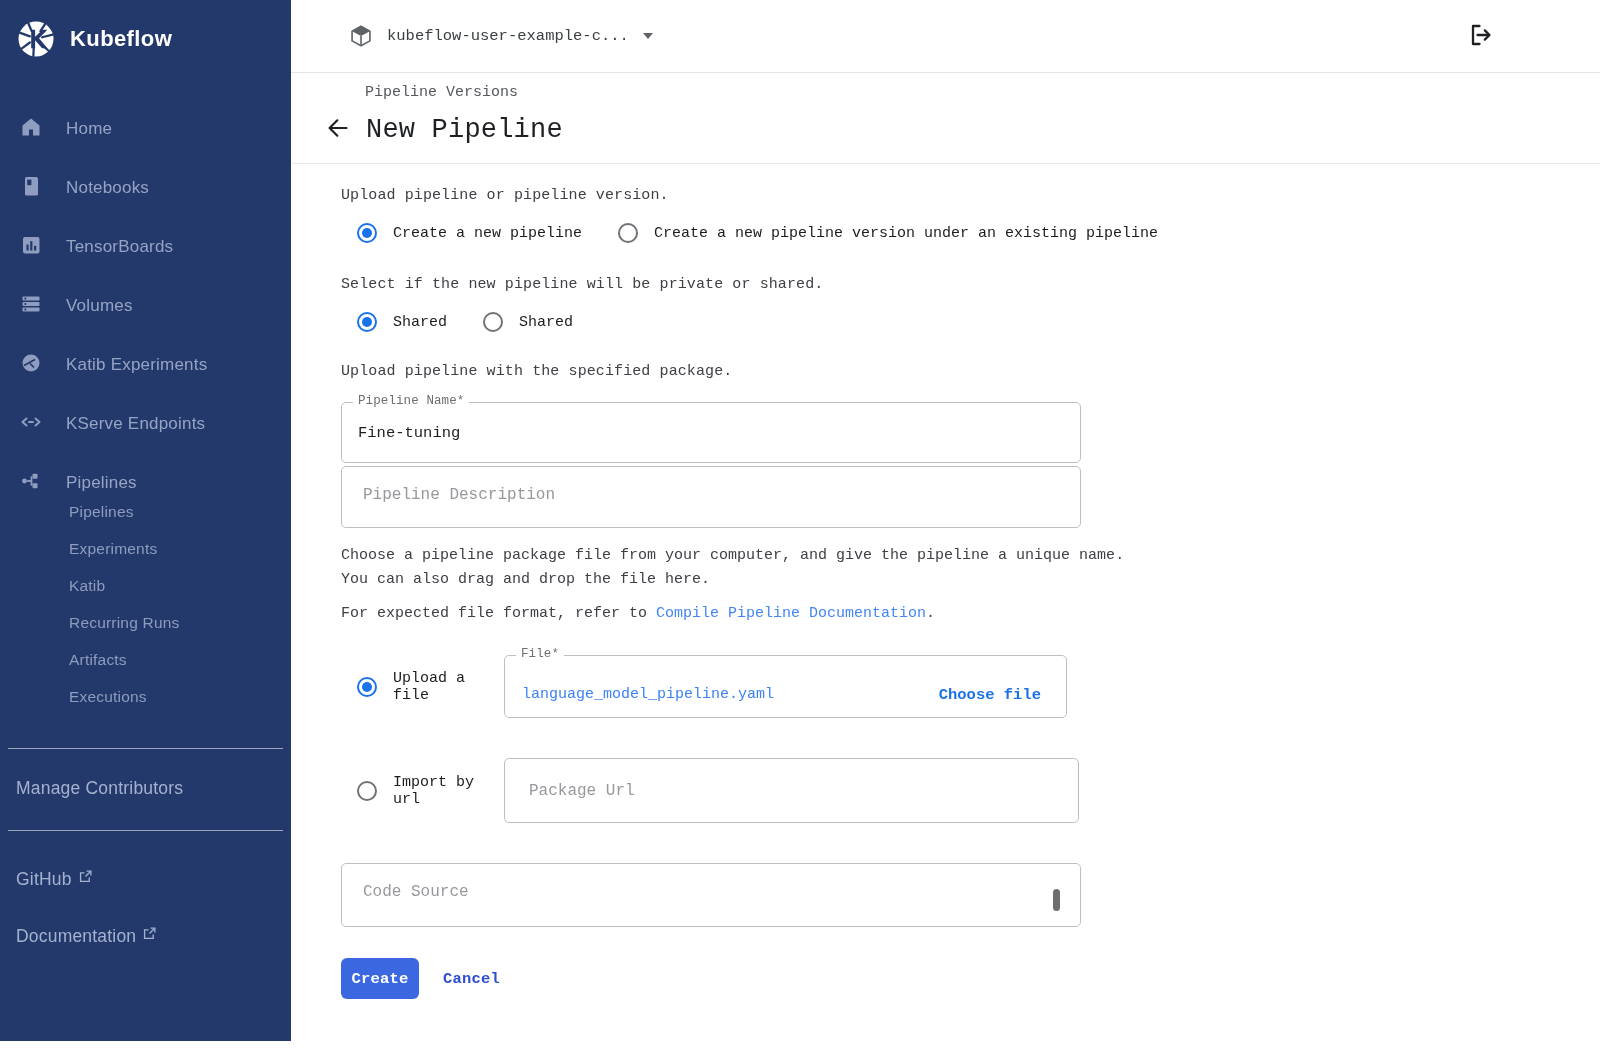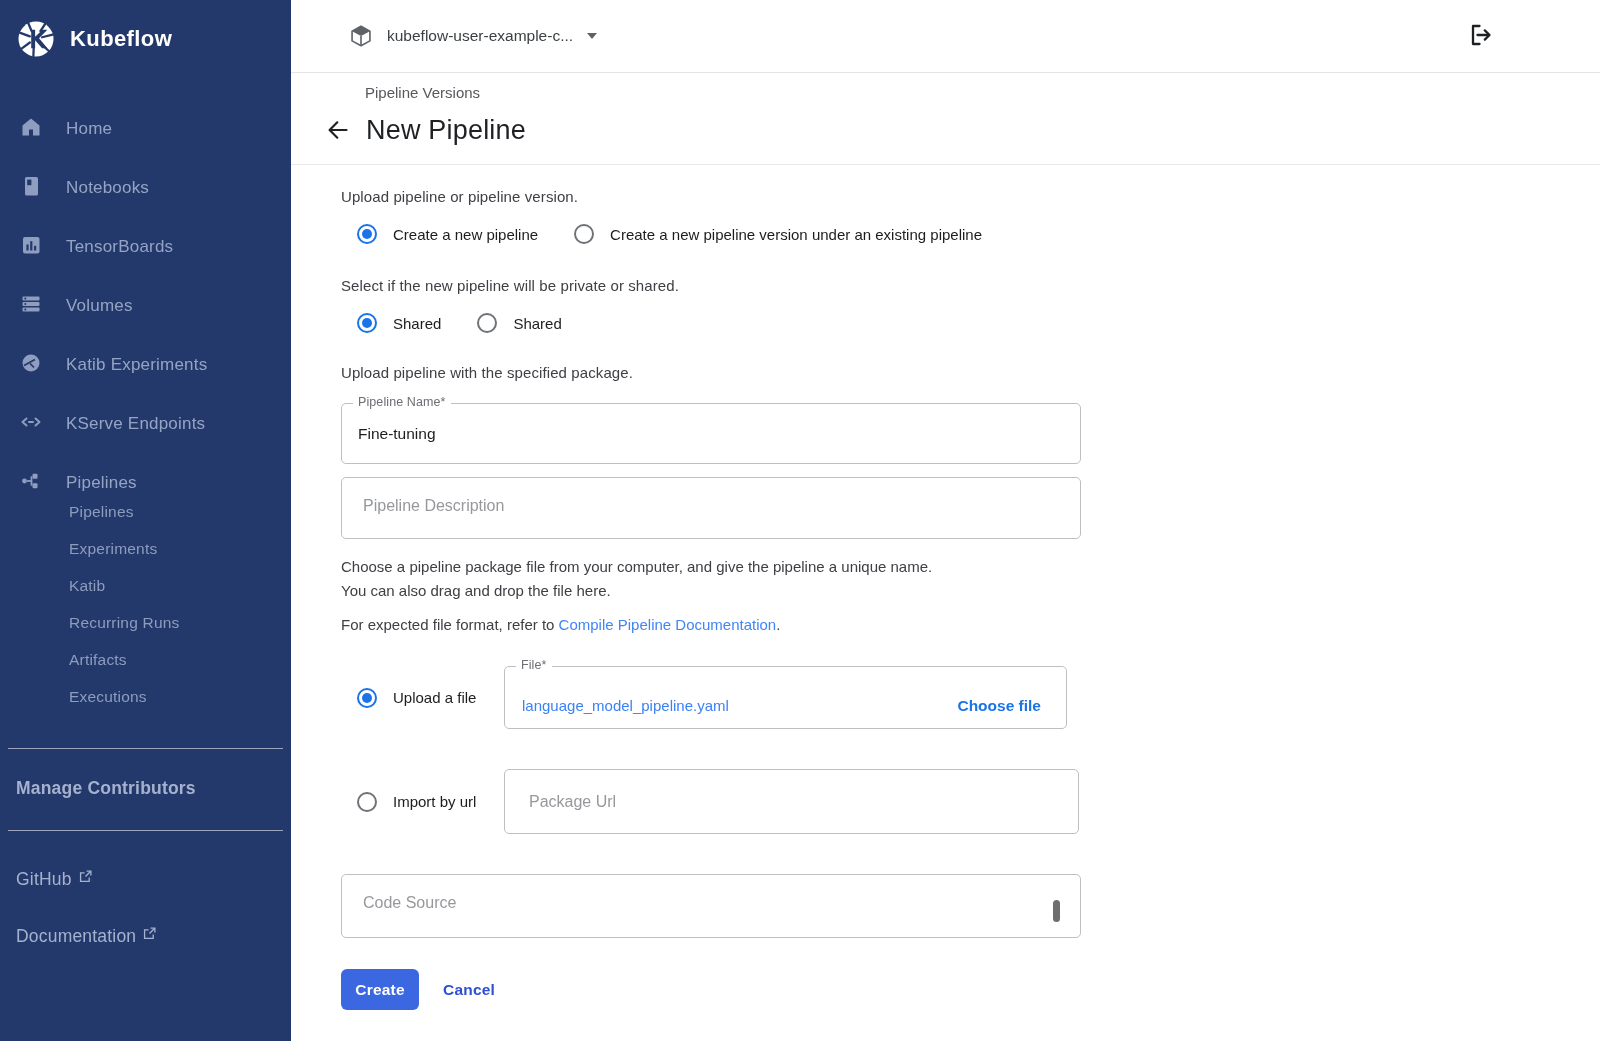--- a/index.html
+++ b/index.html
@@ -23,43 +23,43 @@
   .nav-item { display: flex; align-items: flex-end; height: 59px; padding-left: 19px; cursor: pointer; }
   .nav-item .nav-icon { width: 24px; height: 24px; margin-right: 23px; color: #8e9dc0; flex: 0 0 auto; }
   .nav-item .nav-label { font-size: 17px; font-weight: 500; letter-spacing: 0.2px; color: #96a4c4; }
   .subnav { padding-bottom: 4px; }
   .subnav-item { display: flex; align-items: center; height: 37px; padding-left: 69px; cursor: pointer; }
   .subnav-item .nav-label { font-size: 15.5px; font-weight: 500; letter-spacing: 0.2px; color: #8e9cbd; }
   .side-div { border: none; border-top: 1px solid rgba(255,255,255,0.55); margin: 0 8px; }
   .div1 { margin-top: 29px; }
   .div2 { margin-top: 31px; }
   .side-link { display: flex; align-items: flex-start; padding-left: 16px; font-size: 17.5px; font-weight: 500; letter-spacing: 0.2px; color: #a5b2cf; cursor: pointer; }
-  .manage-link { margin-top: 29px; font-weight: bold; }
+  .manage-link { margin-top: 29px; }
   .github-link { margin-top: 38px; }
   .doc-link { margin-top: 36px; }
   .ext-icon { width: 13px; height: 13px; margin-left: 7px; margin-top: 1px; color: #a5b2cf; }
   
-  .main { position: absolute; left: 291px; top: 0; width: 1309px; height: 779px; background: #fff; }
+  .main { position: absolute; left: 291px; top: 0; width: 1309px; height: 779px; background: #fff; font-family: Liberation Mono, monospace; }
   .topbar {
     height: 73px; display: flex; align-items: center; justify-content: space-between;
     border-bottom: 1px solid #e4e4e6; padding: 0 104px 0 57px; background: #fff;
   }
   .ns-selector { display: flex; align-items: center; cursor: pointer; }
   .ns-icon { width: 26px; height: 26px; color: #5f6368; }
   .ns-label { margin-left: 13px; font-size: 15.5px; color: #3c4043; }
   .caret-down {
     width: 0; height: 0; margin-left: 14px;
     border-left: 5.5px solid transparent; border-right: 5.5px solid transparent;
     border-top: 6px solid #5f6368;
   }
   .logout-btn { width: 32px; height: 32px; color: #1f2023; cursor: pointer; background: none; border: none; padding: 0; }
   .logout-btn svg { width: 30px; height: 30px; }
   .page-header { border-bottom: 1px solid #e9e9ea; padding: 11px 0 18px 0; }
   .breadcrumb { margin-left: 74px; font-size: 15px; color: #55585c; }
-  .title-row { display: flex; align-items: center; margin-top: 14px; }
+  .title-row { display: flex; margin-top: 14px; }
   .back-btn { margin-left: 33px; width: 28px; height: 28px; background: none; border: none; padding: 0; color: #202124; cursor: pointer; }
   .back-btn svg { width: 26px; height: 26px; }
   .page-title { margin-left: 14px; font-size: 27px; font-weight: 400; color: #1f2023; letter-spacing: 0.2px; }
   
   .content { padding: 16px 0 0 50px; }
   .instruction { font-size: 15px; color: #3f4045; letter-spacing: 0.1px; }
   .i1 { margin-top: 7px; }
   .i2 { margin-top: 33px; }
   .i3 { margin-top: 31px; }
   .radio-row { display: flex; align-items: center; margin-top: 19px; padding-left: 16px; }
@@ -79,21 +79,21 @@
   }
   .notch-label {
     position: absolute; top: -9px; left: 11px; background: #fff; padding: 0 5px;
     font-size: 12.5px; color: #6b6e72; letter-spacing: 0.1px;
   }
   .name-field { margin-top: 22px; height: 61px; }
   .name-field input {
     width: 100%; height: 100%; border: none; outline: none; background: transparent;
     padding: 0 16px; font-size: 15.5px; color: #1c1d1f; font-family: inherit;
   }
-  .desc-field { margin-top: 13px; height: 62px; }
+  .desc-field { margin-top: 3px; height: 62px; }
   .desc-field textarea, .code-field textarea {
     width: 100%; height: 100%; border: none; outline: none; background: transparent; resize: none;
     padding: 19px 21px; font-size: 16px; color: #1c1d1f; font-family: inherit;
   }
   .desc-field textarea::placeholder, .code-field textarea::placeholder { color: #97989c; opacity: 1; }
   .help-block { margin-top: 16px; font-size: 15px; color: #3f4045; line-height: 24px; }
   .format-line { margin-top: 13px; font-size: 15px; color: #3f4045; }
   .doc-link-text { color: #4285f4; text-decoration: none; cursor: pointer; }
   .upload-row, .import-row { display: flex; align-items: center; padding-left: 16px; }
   .upload-row { margin-top: 33px; }

